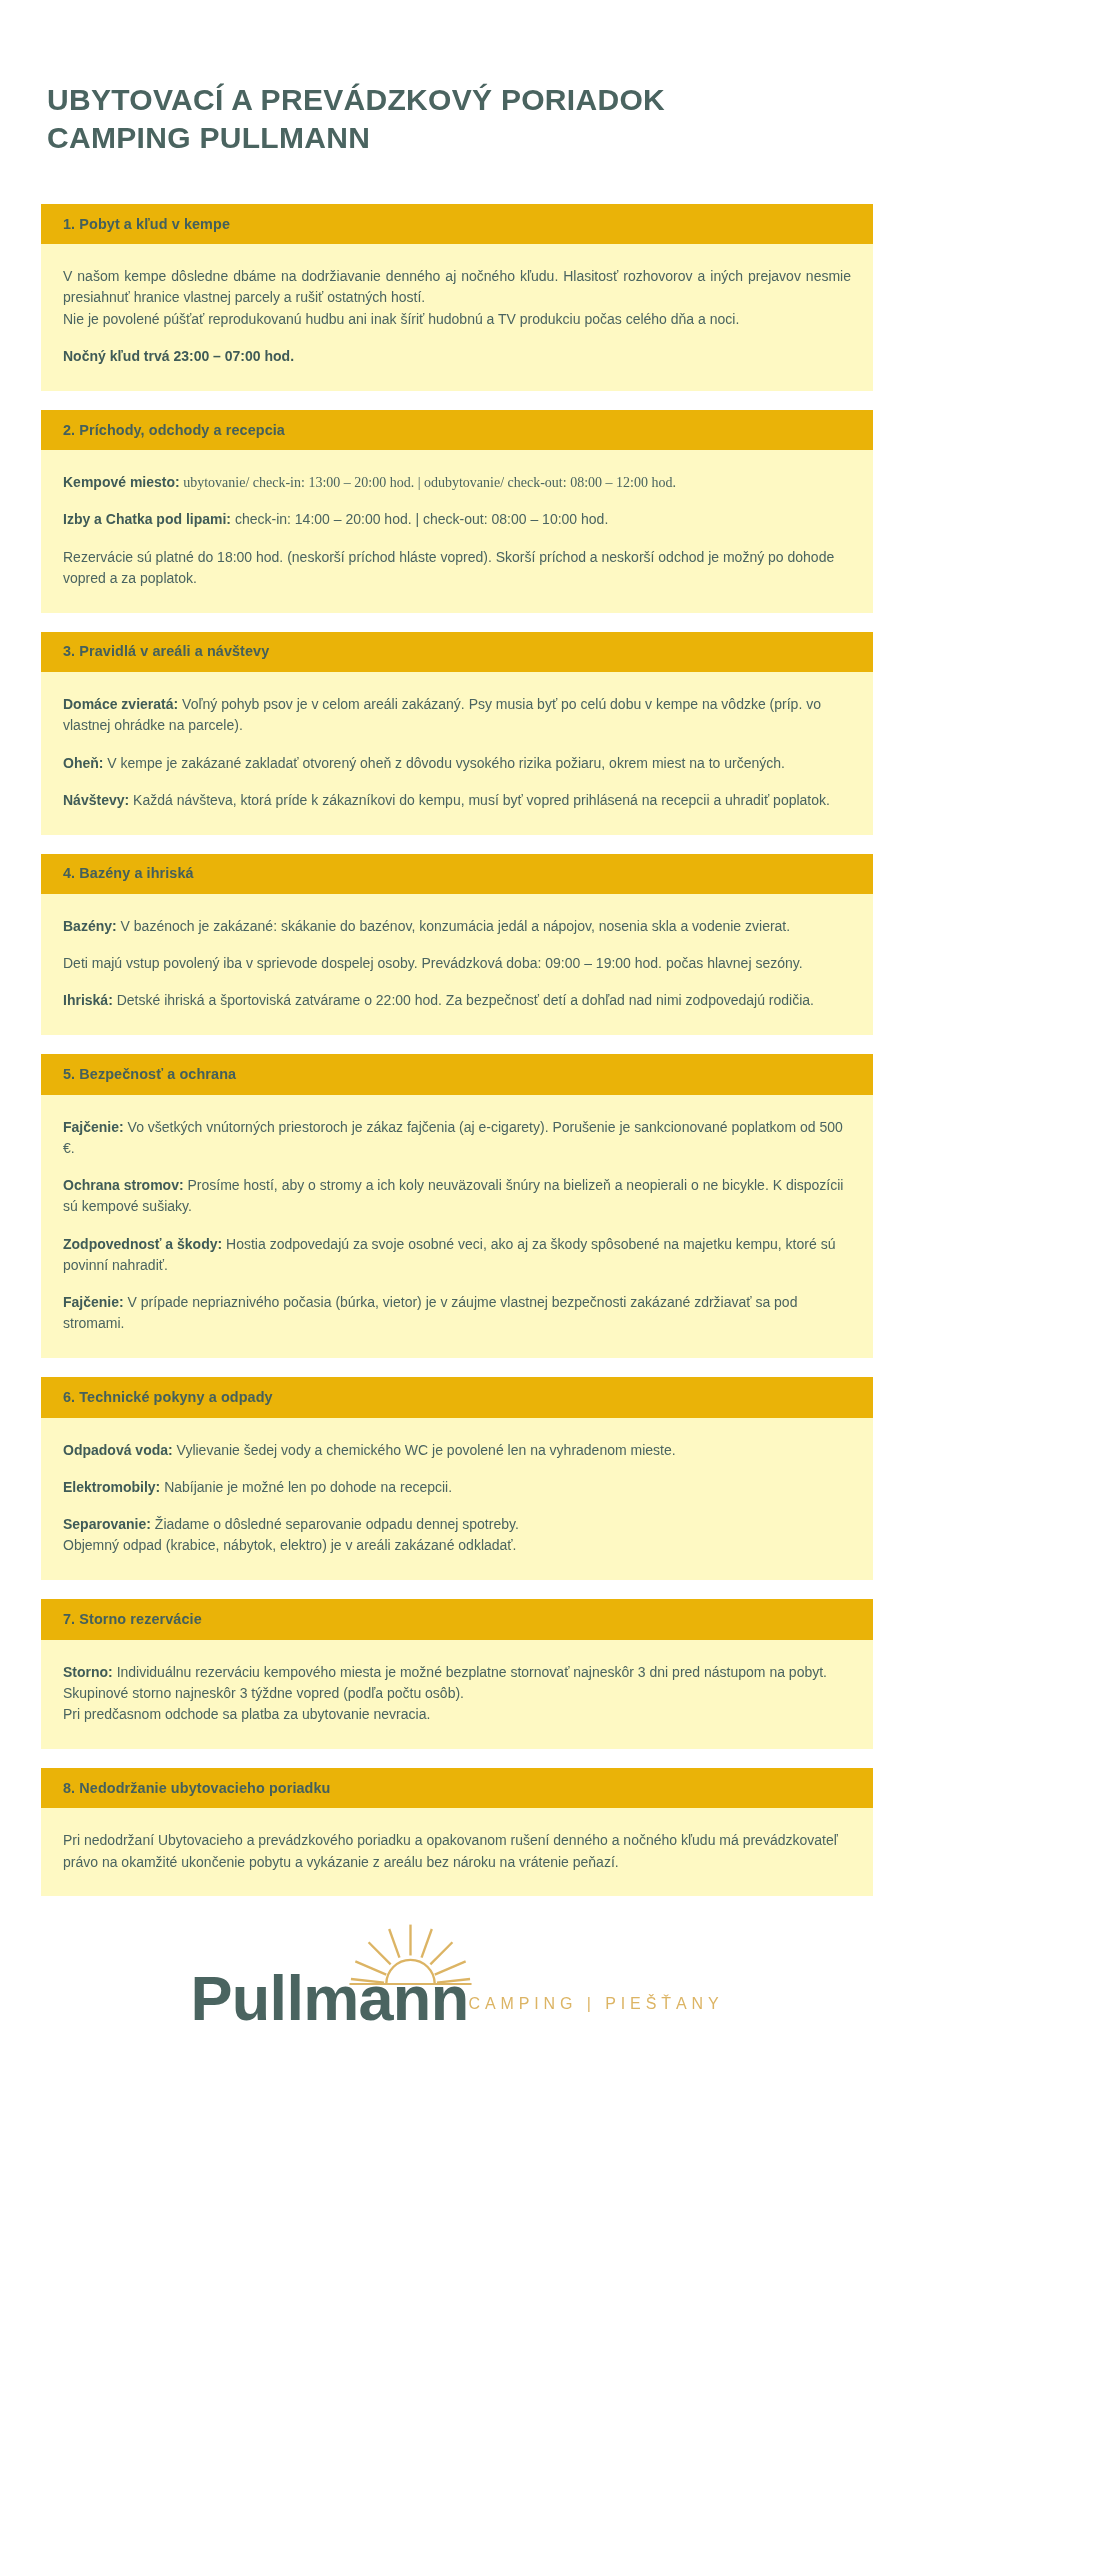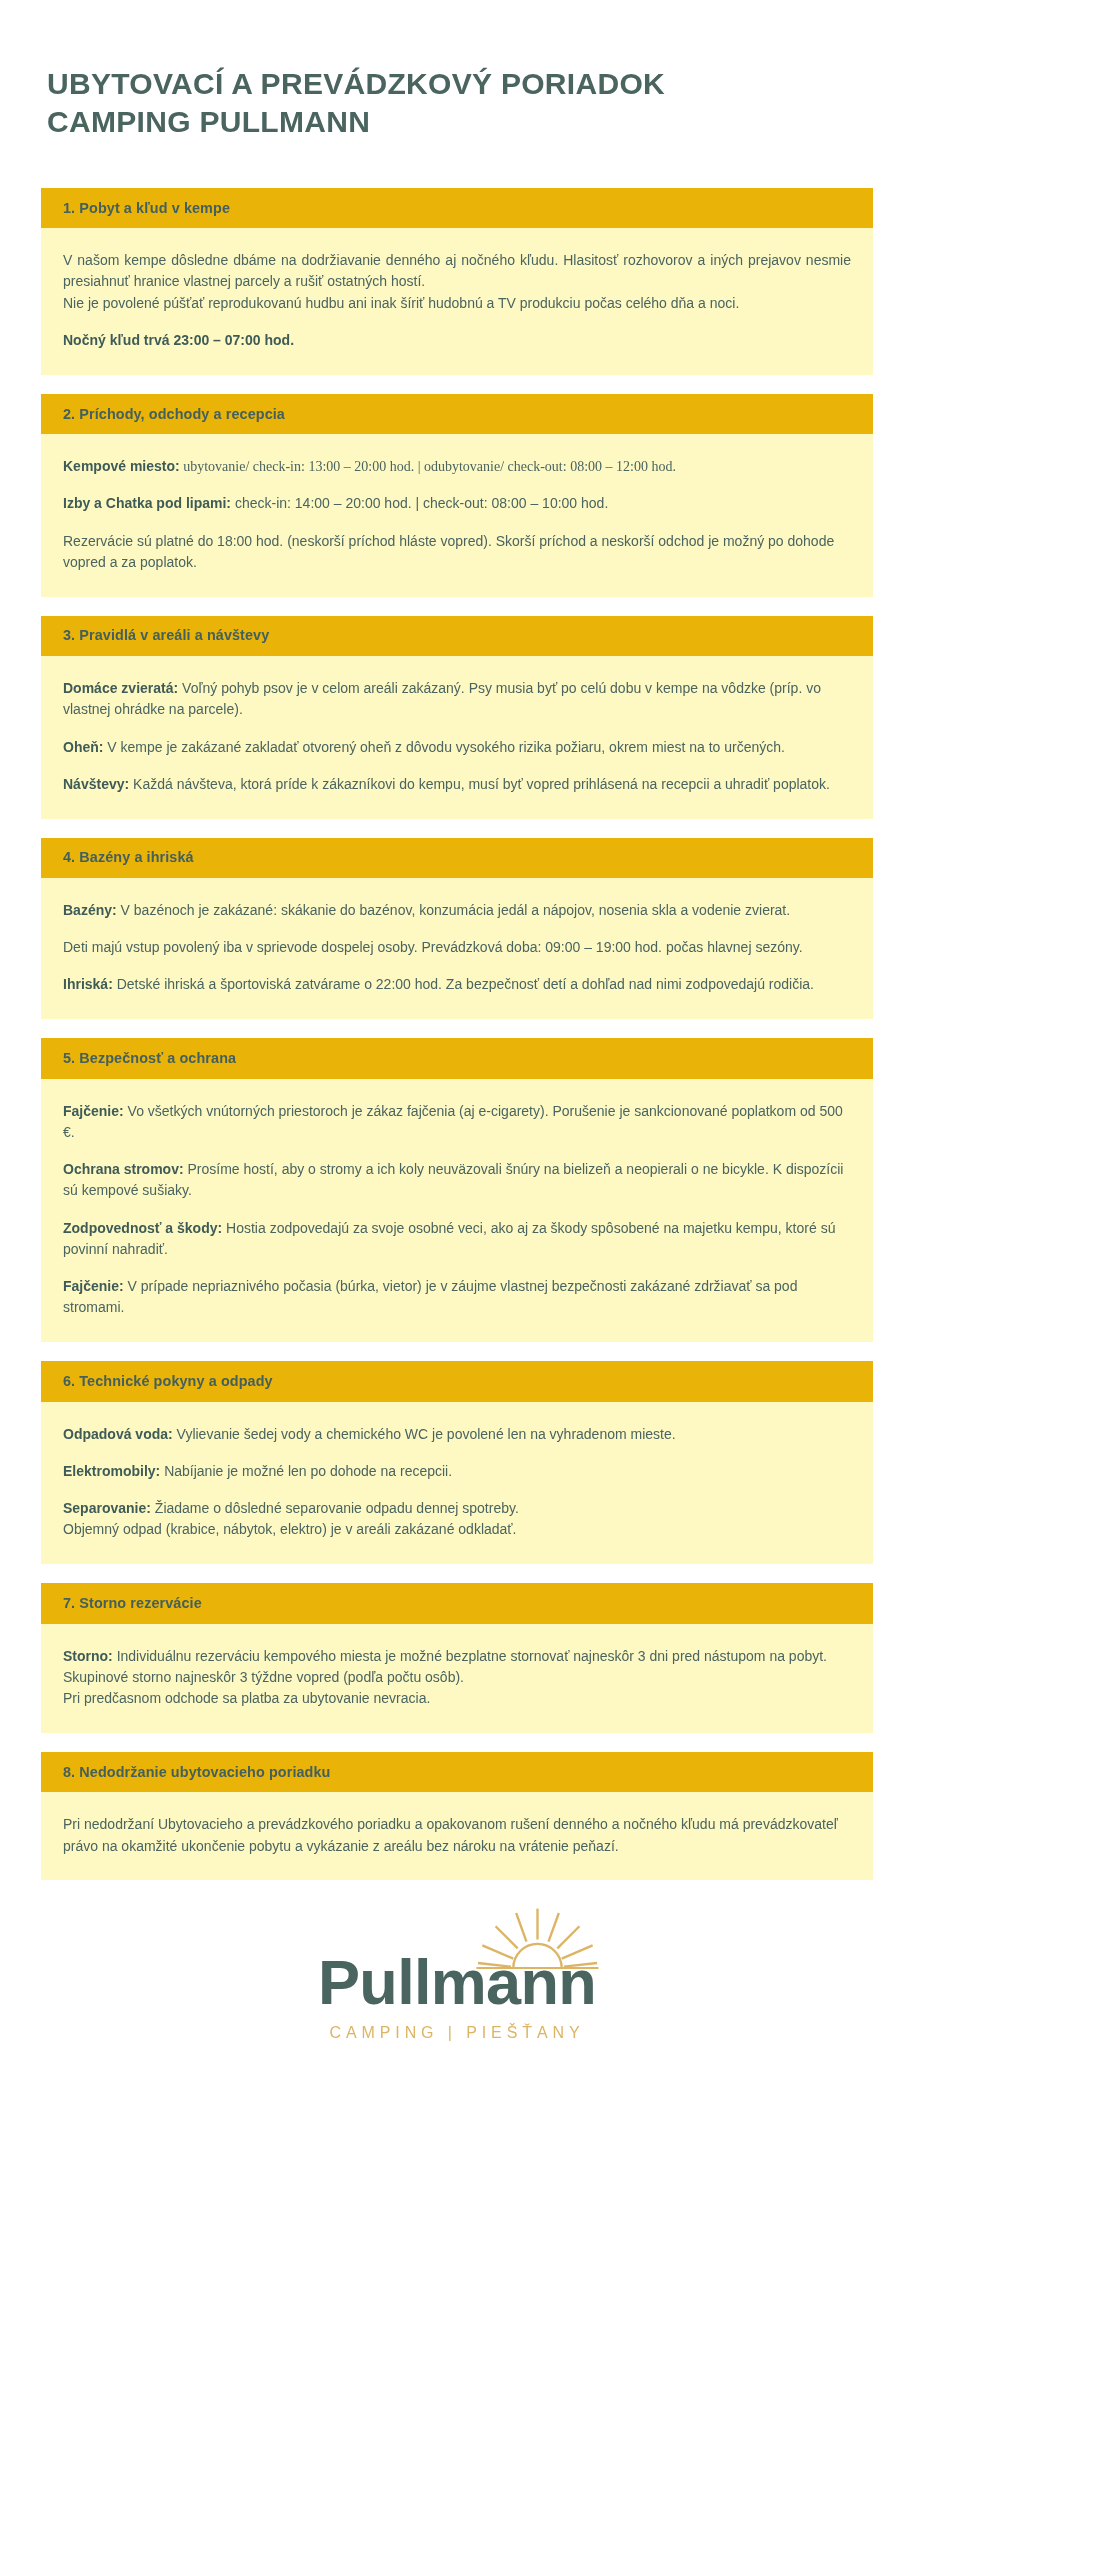--- a/index.html
+++ b/index.html
@@ -9,21 +9,21 @@
     background: #ffffff;
     font-family: "Liberation Sans", sans-serif;
     color: #4a6460;
     -webkit-font-smoothing: antialiased;
   }
 
   .page {
     width: 914px;
     min-height: 2576px;
     background: #ffffff;
-    padding: 0 0 44px 0;
+    padding: 16px 0 44px 0;
     position: relative;
   }
 
   
   .doc-title {
     padding: 65px 47px 0 47px;
     font-size: 30px;
     font-weight: bold;
     line-height: 1.28;
     letter-spacing: 0.3px;
@@ -58,21 +58,20 @@
     margin-bottom: 16px;
   }
   .para:last-child { margin-bottom: 0; }
   .para.justify { text-align: justify; }
   .para b { font-weight: bold; color: #3f5b57; }
 
   
   .logo-wrap {
     margin-top: 71px;
     display: flex;
-    flex-direction: column;
     align-items: center;
     justify-content: center;
   }
   .logo-inner { position: relative; display: inline-block; }
 
   .logo-sun {
     position: absolute;
     right: -4.4px;
     top: -44px;
     width: 125px;

